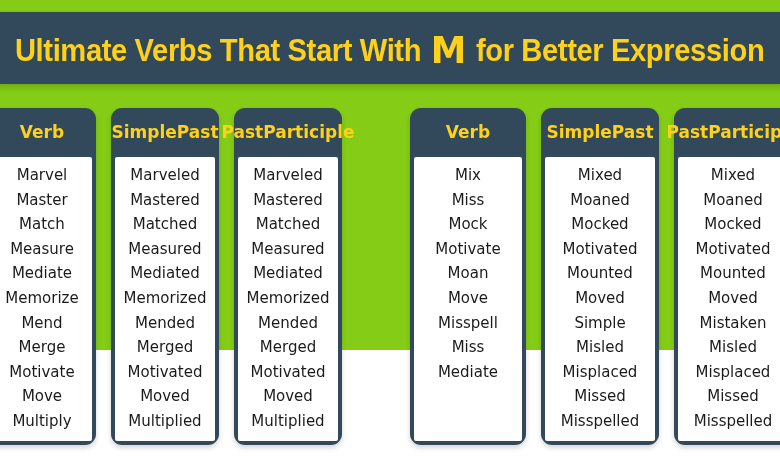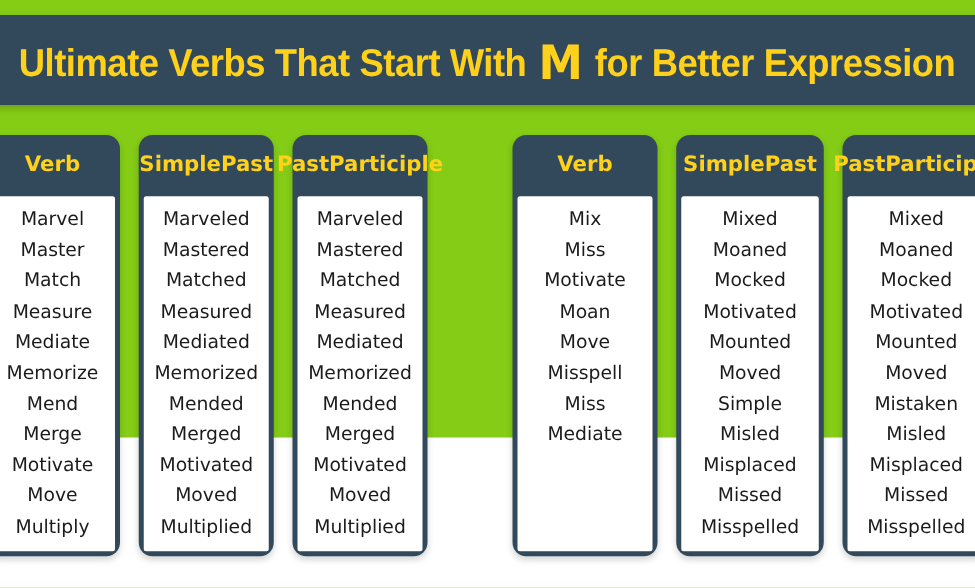--- a/index.html
+++ b/index.html
@@ -202,20 +202,21 @@
         </div>
       </div>
     <div class="group right" id="group-right">
         <div class="column">
           <div class="col-head">
             <span>Verb</span>
           </div>
           <div class="col-body">
             <div class="cell">Mix</div>
             <div class="cell">Miss</div>
+            <div class="cell">Mock</div>
             <div class="cell">Motivate</div>
             <div class="cell">Moan</div>
             <div class="cell">Move</div>
             <div class="cell">Misspell</div>
             <div class="cell">Miss</div>
             <div class="cell">Mediate</div>
           </div>
         </div>
         <div class="column">
           <div class="col-head">

